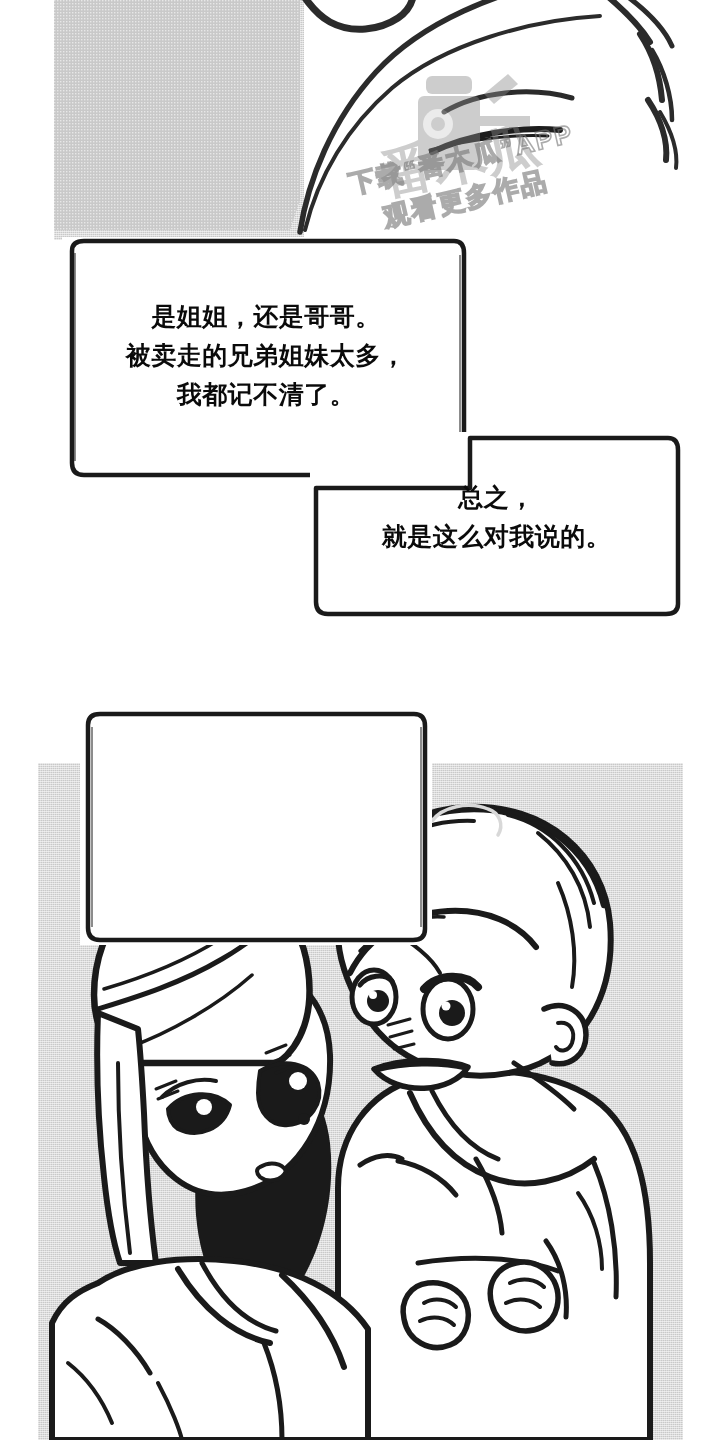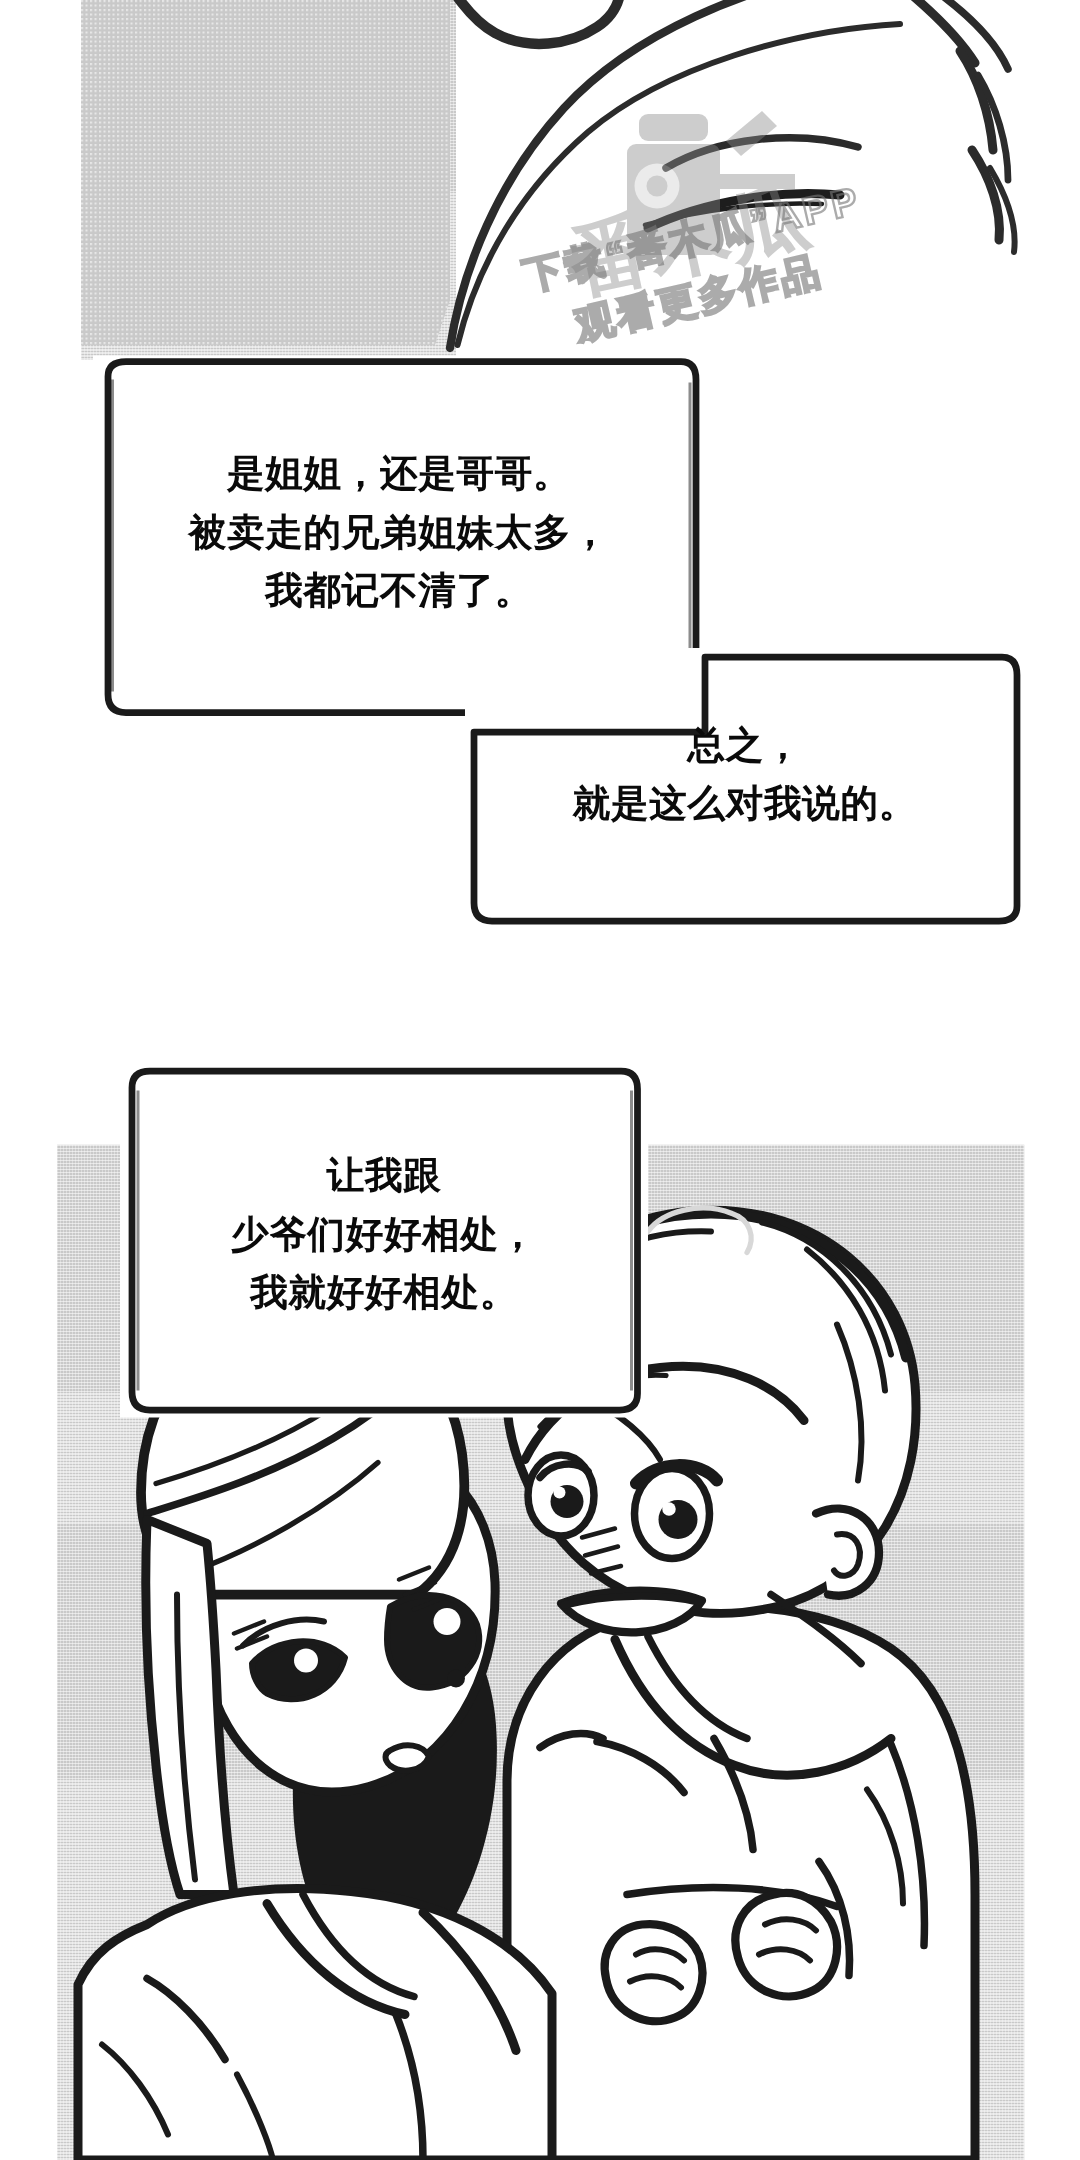--- a/index.html
+++ b/index.html
@@ -266,18 +266,15 @@
     <div class="txt">总之，
 就是这么对我说的。</div>
   </div>
 
   <div id="bubble3" class="bubble">
     <svg viewBox="0 0 352 236" width="352" height="236">
       <path d="M8,16 Q8,5 20,5 L334,5 Q345,5 345,17 L345,220 Q345,231 333,231
                L20,231 Q8,231 8,219 Z" fill="#ffffff" stroke="#1a1a1a" stroke-width="4.5"></path>
       <path d="M12,18 L12,218 M341,18 L341,218" stroke="#1a1a1a" stroke-width="2" fill="none" opacity=".5"></path>
     </svg>
-    <div class="txt">让我跟
-少爷们好好相处，
-我就好好相处。</div>
   </div>
 
 </div>
 
 </body></html>

